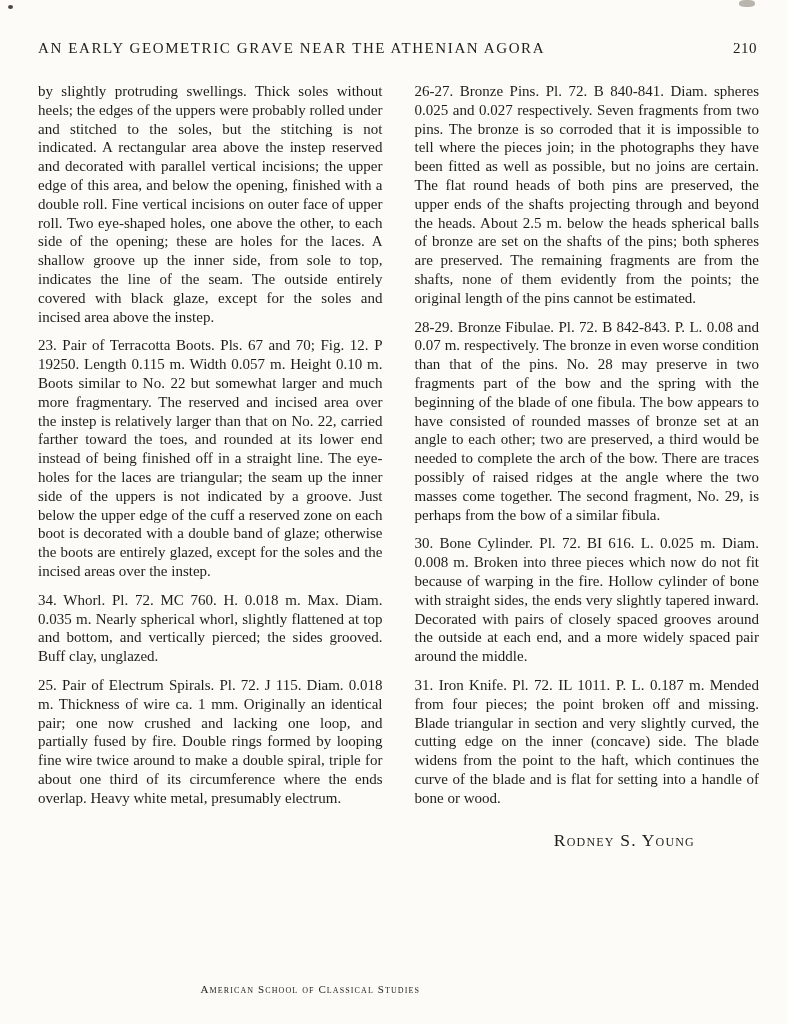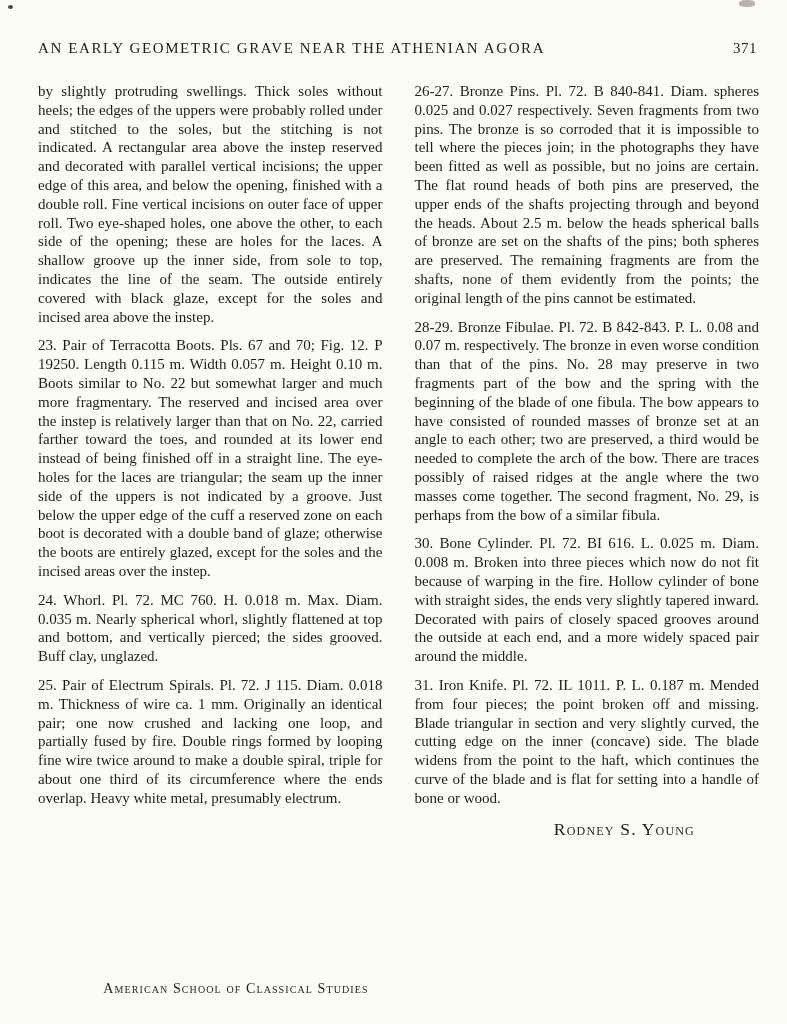--- a/index.html
+++ b/index.html
@@ -48,57 +48,57 @@
   }
   p.entry { margin-bottom: 10px; }
   .num { font-weight: normal; }
 
   .signature {
     text-align: right;
     padding-right: 64px;
     font-variant: small-caps;
     font-size: 17.5px;
     letter-spacing: 1.2px;
-    margin-top: 13px;
+    margin-top: 24px;
     white-space: nowrap;
   }
 
   footer.institution {
     position: absolute;
     left: 52px;
     bottom: 26px;
     width: 368px;
-    text-align: center;
+    text-align: right;
     font-variant: small-caps;
-    font-size: 14px;
+    font-size: 11px;
     letter-spacing: 1.1px;
     line-height: 18px;
   }
 </style>
 </head>
 <body>
 
 <div class="page">
 
   <span class="artifact a1"></span>
   <span class="artifact a2"></span>
 
   <header class="running-head">
     <span>AN EARLY GEOMETRIC GRAVE NEAR THE ATHENIAN AGORA</span>
-    <span class="page-number">371</span>
+    <span class="page-number">210</span>
   </header>
 
   <main class="columns">
 
     <div class="col">
       <p class="entry"><span>by slightly protruding swellings.  Thick soles without heels; the edges of the uppers were probably rolled under and stitched to the soles, but the stitching is not indicated.  A rectangular area above the instep reserved and decorated with parallel vertical incisions; the upper edge of this area, and below the opening, finished with a double roll.  Fine vertical incisions on outer face of upper roll.  Two eye-shaped holes, one above the other, to each side of the opening; these are holes for the laces.  A shallow groove up the inner side, from sole to top, indicates the line of the seam.  The outside entirely covered with black glaze, except for the soles and incised area above the instep.</span></p>
 
       <p class="entry"><span class="num">23.</span> <span>Pair of Terracotta Boots.  Pls. 67 and 70; Fig. 12.  P 19250.  Length 0.115 m.  Width 0.057 m.  Height 0.10 m.  Boots similar to No. 22 but somewhat larger and much more fragmentary.  The reserved and incised area over the instep is relatively larger than that on No. 22, carried farther toward the toes, and rounded at its lower end instead of being finished off in a straight line.  The eye-holes for the laces are triangular; the seam up the inner side of the uppers is not indicated by a groove.  Just below the upper edge of the cuff a reserved zone on each boot is decorated with a double band of glaze; otherwise the boots are entirely glazed, except for the soles and the incised areas over the instep.</span></p>
 
-      <p class="entry"><span class="num">24.</span> <span>Whorl.  Pl. 72.  MC 760.  H. 0.018 m.  Max. Diam. 0.035 m.  Nearly spherical whorl, slightly flattened at top and bottom, and vertically pierced; the sides grooved.  Buff clay, unglazed.</span></p>
+      <p class="entry"><span class="num">34.</span> <span>Whorl.  Pl. 72.  MC 760.  H. 0.018 m.  Max. Diam. 0.035 m.  Nearly spherical whorl, slightly flattened at top and bottom, and vertically pierced; the sides grooved.  Buff clay, unglazed.</span></p>
 
       <p class="entry"><span class="num">25.</span> <span>Pair of Electrum Spirals.  Pl. 72.  J 115. Diam. 0.018 m.  Thickness of wire ca. 1 mm. Originally an identical pair; one now crushed and lacking one loop, and partially fused by fire.  Double rings formed by looping fine wire twice around to make a double spiral, triple for about one third of its circumference where the ends overlap.  Heavy white metal, presumably electrum.</span></p>
     </div>
 
     <div class="col">
       <p class="entry"><span class="num">26-27.</span> <span>Bronze Pins.  Pl. 72.  B 840-841. Diam. spheres 0.025 and 0.027 respectively. Seven fragments from two pins.  The bronze is so corroded that it is impossible to tell where the pieces join; in the photographs they have been fitted as well as possible, but no joins are certain.  The flat round heads of both pins are preserved, the upper ends of the shafts projecting through and beyond the heads. About 2.5 m. below the heads spherical balls of bronze are set on the shafts of the pins; both spheres are preserved.  The remaining fragments are from the shafts, none of them evidently from the points; the original length of the pins cannot be estimated.</span></p>
 
       <p class="entry"><span class="num">28-29.</span> <span>Bronze Fibulae.  Pl. 72.  B 842-843. P. L. 0.08 and 0.07 m. respectively.  The bronze in even worse condition than that of the pins.  No. 28 may preserve in two fragments part of the bow and the spring with the beginning of the blade of one fibula.  The bow appears to have consisted of rounded masses of bronze set at an angle to each other; two are preserved, a third would be needed to complete the arch of the bow.  There are traces possibly of raised ridges at the angle where the two masses come together.  The second fragment, No. 29, is perhaps from the bow of a similar fibula.</span></p>
 
       <p class="entry"><span class="num">30.</span> <span>Bone Cylinder.  Pl. 72.  BI 616.  L. 0.025 m.  Diam. 0.008 m.  Broken into three pieces which now do not fit because of warping in the fire.  Hollow cylinder of bone with straight sides, the ends very slightly tapered inward. Decorated with pairs of closely spaced grooves around the outside at each end, and a more widely spaced pair around the middle.</span></p>

